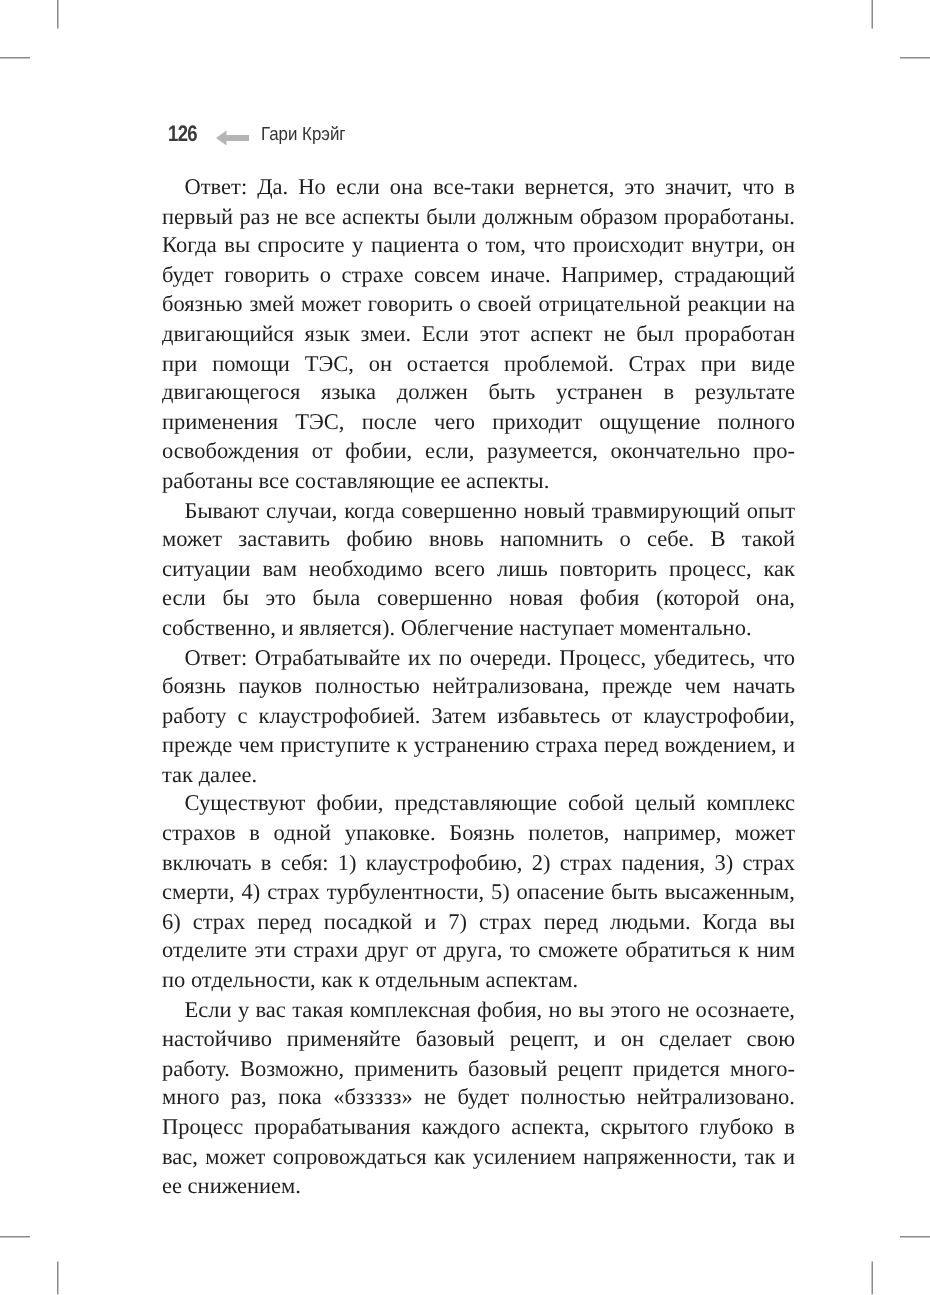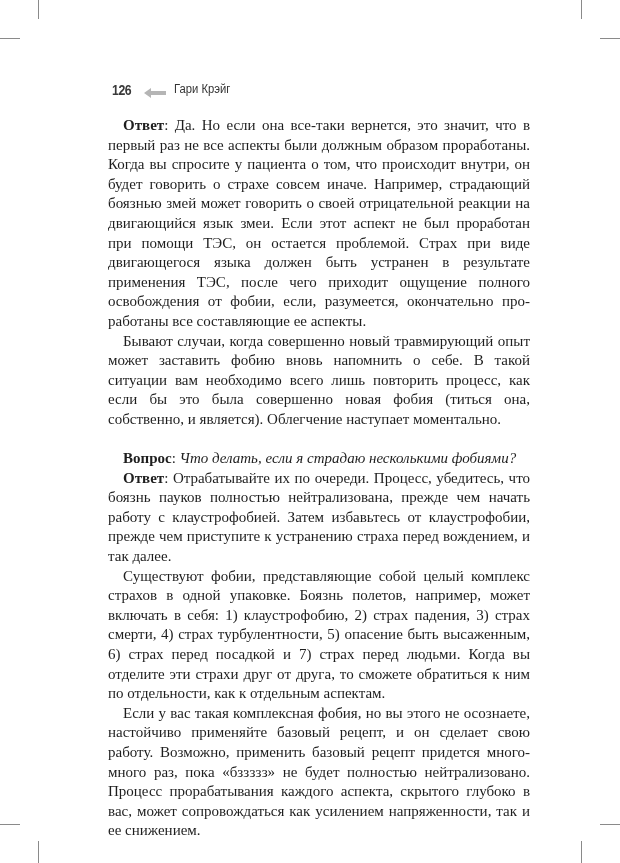--- a/index.html
+++ b/index.html
@@ -8,21 +8,21 @@
   .crop { position: absolute; background: #8a8a8a; }
   .crop.v { width: 1px; }
   .crop.h { height: 1px; }
   .header { position: absolute; left: 112px; top: 80px; height: 18px; display: flex; align-items: center; }
   .page-num { font-family: "Liberation Sans", sans-serif; font-weight: bold; font-size: 15px; color: #3a3a3a; letter-spacing: -0.5px; transform: scaleX(0.82); transform-origin: left center; width: 26px; }
   .arrow-icon { width: 22px; height: 10px; margin-left: 6px; display: inline-block; }
   .running-head { font-family: "Liberation Sans", sans-serif; font-size: 12.5px; color: #333; margin-left: 8px; transform: scaleX(0.9); transform-origin: left center; }
   .body-text { position: absolute; left: 108px; top: 116px; width: 422px; font-family: "Liberation Serif", serif; font-size: 15px; line-height: 19.6px; color: #1e1e1e; text-align: justify; hyphens: manual; }
   .body-text p { margin: 0; text-indent: 15px; }
   .body-text p.gap-before { margin-top: 19.6px; }
-  .label { font-weight: bold; margin-top: 33px; }
+  .label { font-weight: normal; margin-top: 33px; }
   .q-italic { font-style: italic; }
 </style>
 </head>
 <body>
 
 <div class="page">
 
   <div class="crop v" style="left:38px; top:0; height:19px;"></div>
   <div class="crop h" style="left:0; top:38px; width:20px;"></div>
   <div class="crop v" style="left:581px; top:0; height:19px;"></div>
@@ -37,20 +37,19 @@
     <span class="arrow-icon">
       <svg width="22" height="10" viewBox="0 0 22 10">
         <polygon points="0,5 7,0 7,3 22,3 22,7 7,7 7,10" fill="#b5b5b5"></polygon>
       </svg>
     </span>
     <span class="running-head">Гари Крэйг</span>
   </div>
 
   <div class="body-text">
     <p><span class="label">Ответ</span><span>: Да. Но если она все-таки вернется, это значит, что в первый раз не все аспекты были должным образом проработа­ны. Когда вы спросите у пациента о том, что происходит вну­три, он будет говорить о страхе совсем иначе. Например, стра­дающий боязнью змей может говорить о своей отрицательной реакции на двигающийся язык змеи. Если этот аспект не был проработан при помощи ТЭС, он остается проблемой. Страх при виде двигающегося языка должен быть устранен в резуль­тате применения ТЭС, после чего приходит ощущение полного освобождения от фобии, если, разумеется, окончательно про­работаны все составляющие ее аспекты.</span></p>
-    <p><span>Бывают случаи, когда совершенно новый травмирующий опыт может заставить фобию вновь напомнить о себе. В та­кой ситуации вам необходимо всего лишь повторить процесс, как если бы это была совершенно новая фобия (титься она, собственно, и является). Облегчение наступает моментально.</span></p>
-    <p class="gap-before"><span class="label">Вопрос</span><span>: </span><span class="q-italic">Что делать, если я страдаю несколькими фобиями?</span></p>
+    <p><span>Бывают случаи, когда совершенно новый травмирующий опыт может заставить фобию вновь напомнить о себе. В та­кой ситуации вам необходимо всего лишь повторить процесс, как если бы это была совершенно новая фобия (которой она, собственно, и является). Облегчение наступает моментально.</span></p>
     <p><span class="label">Ответ</span><span>: Отрабатывайте их по очереди. Процесс, убедитесь, что боязнь пауков полностью нейтрализована, прежде чем на­чать работу с клаустрофобией. Затем избавьтесь от клаустро­фобии, прежде чем приступите к устранению страха перед во­ждением, и так далее.</span></p>
     <p><span>Существуют фобии, представляющие собой целый ком­плекс страхов в одной упаковке. Боязнь полетов, например, может включать в себя: 1) клаустрофобию, 2) страх падения, 3) страх смерти, 4) страх турбулентности, 5) опасение быть вы­саженным, 6) страх перед посадкой и 7) страх перед людьми. Когда вы отделите эти страхи друг от друга, то сможете обра­титься к ним по отдельности, как к отдельным аспектам.</span></p>
     <p><span>Если у вас такая комплексная фобия, но вы этого не осо­знаете, настойчиво применяйте базовый рецепт, и он сделает свою работу. Возможно, применить базовый рецепт придется много-много раз, пока «бззззз» не будет полностью нейтрали­зовано. Процесс прорабатывания каждого аспекта, скрытого глубоко в вас, может сопровождаться как усилением напря­женности, так и ее снижением.</span></p>
   </div>
 
 </div>
 
 </body></html>

